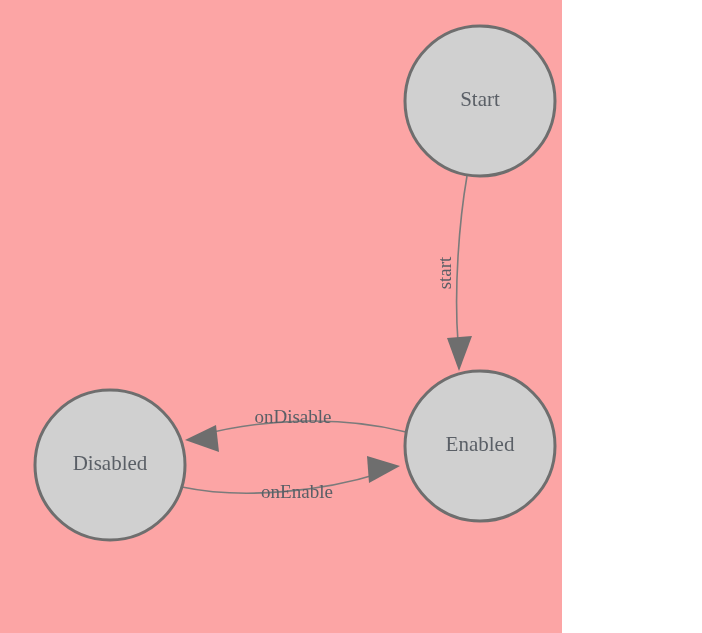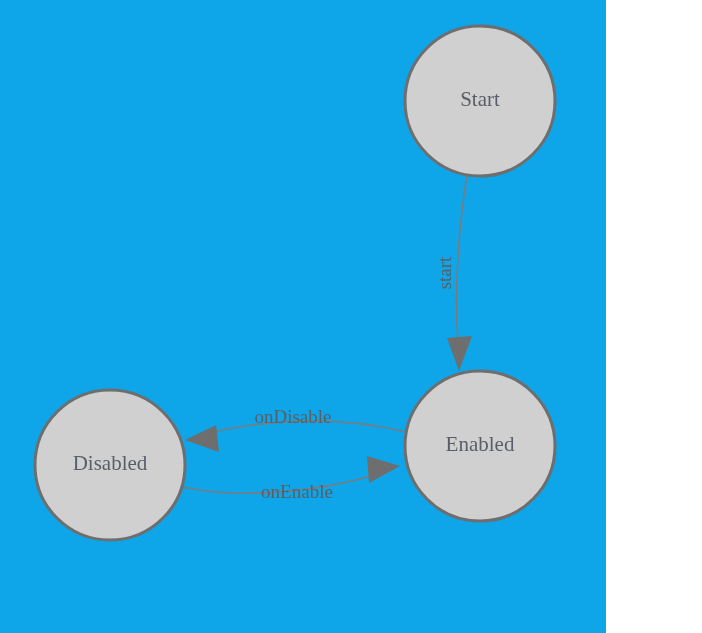--- a/index.html
+++ b/index.html
@@ -2,23 +2,23 @@
 <html><head>
 <meta charset="utf-8">
 <style>
   html, body {
     margin: 0;
     padding: 0;
     background: #ffffff;
   }
   #canvas {
     position: relative;
-    width: 606px;
+    width: 562px;
     height: 633px;
-    background: #0ea5e9;
+    background: #fca5a5;
     overflow: hidden;
     font-family: "Liberation Serif", "DejaVu Serif", serif;
   }
   #diagram-svg {
     position: absolute;
     top: 0;
     left: 0;
     width: 702px;
     height: 633px;
   }

